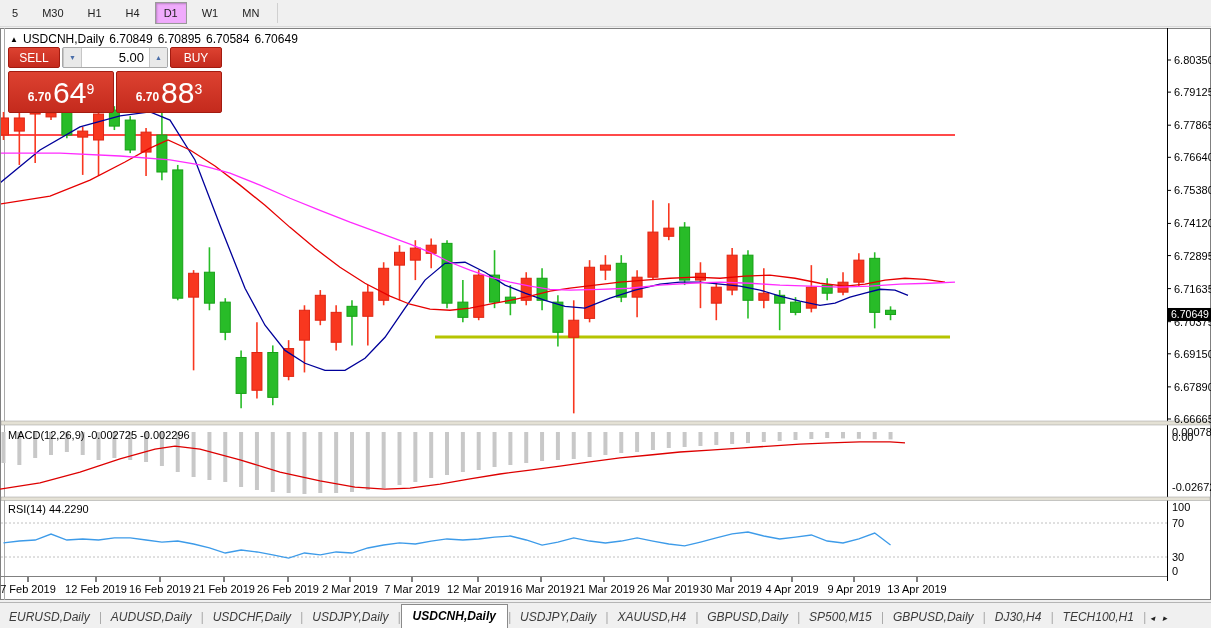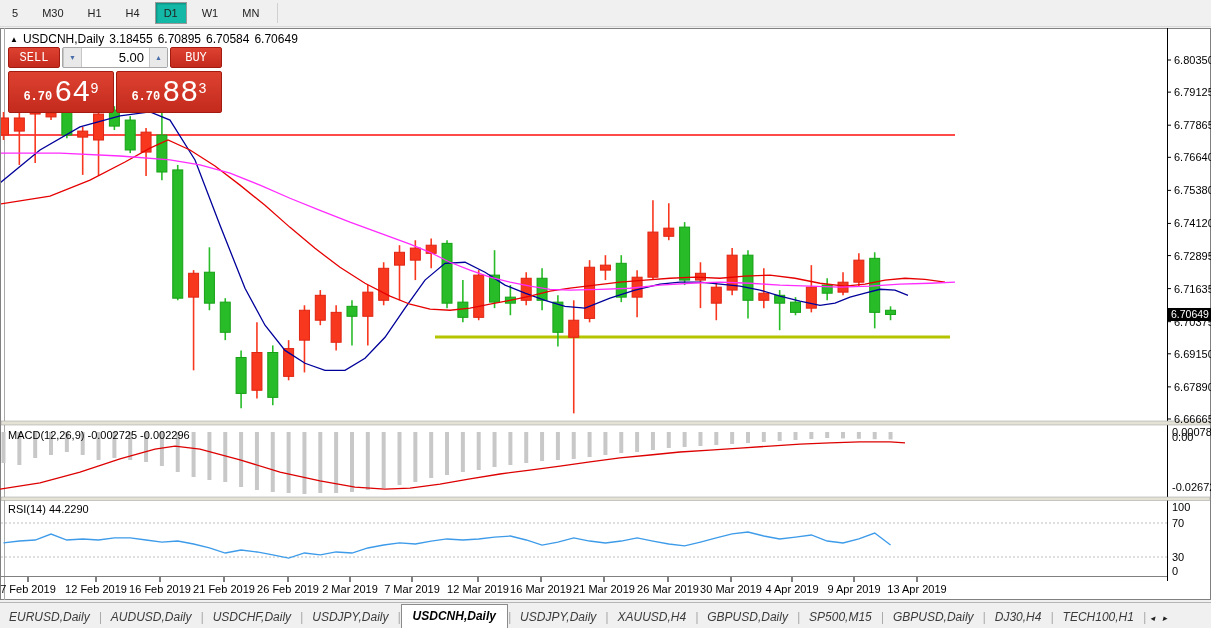--- a/index.html
+++ b/index.html
@@ -13,39 +13,39 @@
     position:absolute;left:0;top:0;width:1211px;height:26px;
     background:#f0f0f0;border-bottom:1px solid #d9d9d9;
     display:flex;align-items:center;z-index:5;
   }
   .tf-btn{
     font-size:11px;color:#222;padding:4px 8px;margin:0 3px;
     border:1px solid transparent;background:transparent;cursor:default;
     font-family:"Liberation Sans",sans-serif;
   }
   .tf-btn.active{
-    background:#14b8a6;border:1px solid #9a9a9a;
+    background:#f0abfc;border:1px solid #9a9a9a;
     box-shadow:inset 1px 1px 2px rgba(0,0,0,.25);
   }
   .tb-sep{width:1px;height:20px;background:#d0d0d0;margin:0 6px;}
   
   #chart-svg{position:absolute;left:0;top:0;z-index:1;}
   
   .chart-title{
     position:absolute;left:10px;top:32px;z-index:6;
     font-size:12px;color:#000;display:flex;gap:5px;align-items:center;
   }
   .collapse-tri{font-size:8px;color:#000;cursor:pointer;}
   
   .trade-panel{position:absolute;left:8px;top:47px;width:214px;z-index:7;}
   .tp-row1{display:flex;height:21px;gap:2px;}
   .btn-red{
     background:linear-gradient(#dd4231,#c42a1d);color:#fff;border:1px solid #a31b10;
     border-radius:2px;display:flex;align-items:center;justify-content:center;
-    font-family:Liberation Mono, monospace;
+    font-family:Liberation Sans, sans-serif;
   }
   .sell-btn,.buy-btn{width:53px;font-size:12px;}
   .vol-group{width:104px;display:flex;border:1px solid #a8a8a8;background:#3b82f6;border-radius:2px;}
   .spin-btn{
     width:17px;background:#e9e9e9;border:none;color:#4a6ea9;font-size:7px;
     display:flex;align-items:center;justify-content:center;cursor:default;
     border-left:1px solid #c6c6c6;border-right:1px solid #c6c6c6;
   }
   .vol-input{
     flex:1;border:none;outline:none;font-size:13px;text-align:right;padding-right:5px;
@@ -339,21 +339,21 @@
     <text x="792" y="593" font-size="11" font-family="Liberation Sans, sans-serif" fill="#000" text-anchor="middle">4 Apr 2019</text>
     <line x1="854" y1="577" x2="854" y2="582" stroke="#000"></line>
     <text x="854" y="593" font-size="11" font-family="Liberation Sans, sans-serif" fill="#000" text-anchor="middle">9 Apr 2019</text>
     <line x1="917" y1="577" x2="917" y2="582" stroke="#000"></line>
     <text x="917" y="593" font-size="11" font-family="Liberation Sans, sans-serif" fill="#000" text-anchor="middle">13 Apr 2019</text>
   </svg>
 
 <div class="chart-title">
   <span class="collapse-tri">▲</span>
   <span>USDCNH,Daily</span>
-  <span>3.18455</span>
+  <span>6.70849</span>
   <span>6.70895</span>
   <span>6.70584</span>
   <span>6.70649</span>
 </div>
 
 <div class="trade-panel">
   <div class="tp-row1">
     <div class="btn-red sell-btn">SELL</div>
     <div class="vol-group">
       <div class="spin-btn">▼</div>

